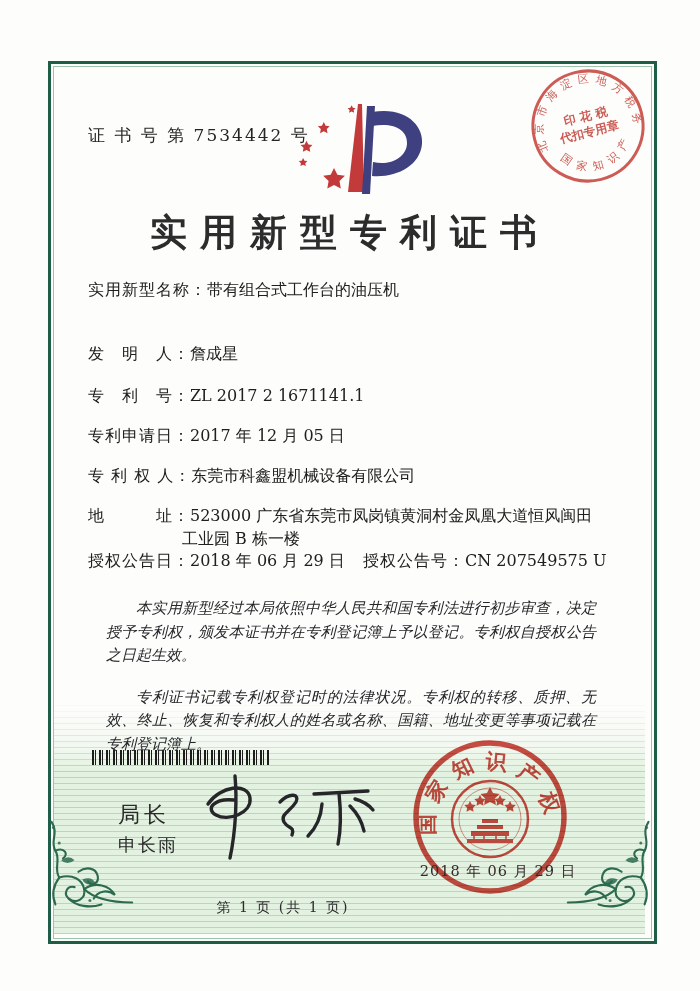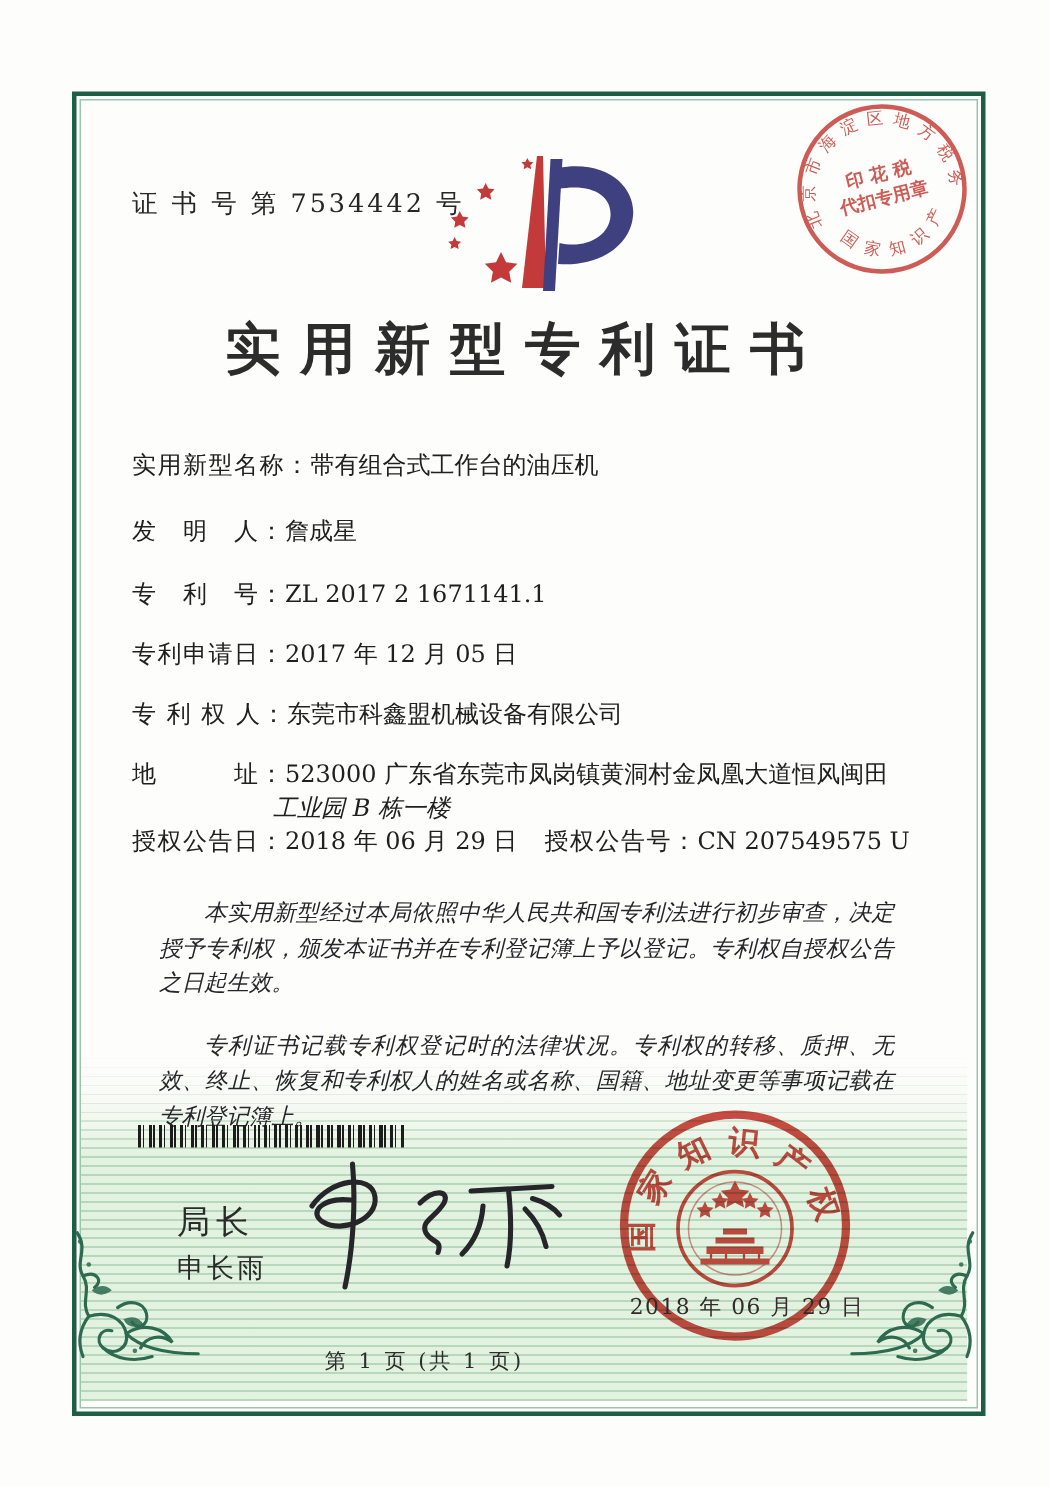--- a/index.html
+++ b/index.html
@@ -38,21 +38,21 @@
   .cert-no{left:88px;top:104px;font-size:17px;letter-spacing:2px;color:#262626;margin-top:20px;}
   .logo{left:282px;top:96px;}
   .title{
     left:0;width:700px;top:208px;text-align:center;
     font-size:37px;font-weight:bold;letter-spacing:13px;color:#2c2c2c;
   }
 
   
   .field{left:88px;font-size:16px;color:#202020;white-space:nowrap;}
   .field .lbl{letter-spacing:1px;}
-  .addr2{left:182px;font-style:italic;}
+  .addr2{left:182px;}
   .grant-no{left:363px;top:551px;}
 
   
   .body-text{
     left:88px;top:579px;width:526px;
     font-size:15px;line-height:23.5px;color:#26262a;
     text-align:justify;font-style:italic;
   }
   .body-text p{margin:18px;text-indent:2em;}
 
@@ -144,21 +144,21 @@
     <path d="M30,60 l2.2,4.4 4.8,.6 -3.5,3.3 .9,4.7 -4.4,-2.3 -4.3,2.3 .8,-4.7 -3.4,-3.3 4.7,-.6z" transform="scale(0.62) translate(4,40)"></path>
     <path d="M52,72 l3.4,6.8 7.5,1 -5.4,5.3 1.3,7.4 -6.8,-3.5 -6.7,3.5 1.3,-7.4 -5.4,-5.3 7.5,-1z"></path>
   </g>
   <path fill="#c23a3a" d="M76,8 L80,8 L82,96 L66,96 Z"></path>
   <path fill="#3f4080" d="M85,10 L93,10 L88,98 L80,98 Z"></path>
   <path fill="#3f4080" d="M90,16 C124,10 142,30 140,48 C138,70 114,82 90,80 L91,66 C108,70 124,62 125,48 C126,34 112,26 90,30 Z"></path>
 </svg>
 
 <div class="abs title">实用新型专利证书</div>
 
-<div class="abs field" style="top:300px"><span class="lbl">实用新型名称：</span><span>带有组合式工作台的油压机</span></div>
+<div class="abs field" style="top:280px"><span class="lbl">实用新型名称：</span><span>带有组合式工作台的油压机</span></div>
 <div class="abs field" style="top:344px"><span class="lbl">发　明　人：</span><span>詹成星</span></div>
 <div class="abs field" style="top:386px"><span class="lbl">专　利　号：</span><span>ZL 2017 2 1671141.1</span></div>
 <div class="abs field" style="top:426px"><span class="lbl">专利申请日：</span><span>2017 年 12 月 05 日</span></div>
 <div class="abs field" style="top:466px"><span class="lbl">专 利 权 人：</span><span>东莞市科鑫盟机械设备有限公司</span></div>
 <div class="abs field" style="top:506px"><span class="lbl">地　　　址：</span><span>523000 广东省东莞市凤岗镇黄洞村金凤凰大道恒风闽田</span></div>
 <div class="abs field addr2" style="top:529px">工业园 B 栋一楼</div>
 <div class="abs field" style="top:551px"><span class="lbl">授权公告日：</span><span>2018 年 06 月 29 日</span></div>
 <div class="abs field grant-no"><span class="lbl">授权公告号：</span><span>CN 207549575 U</span></div>
 
 <div class="abs body-text">

